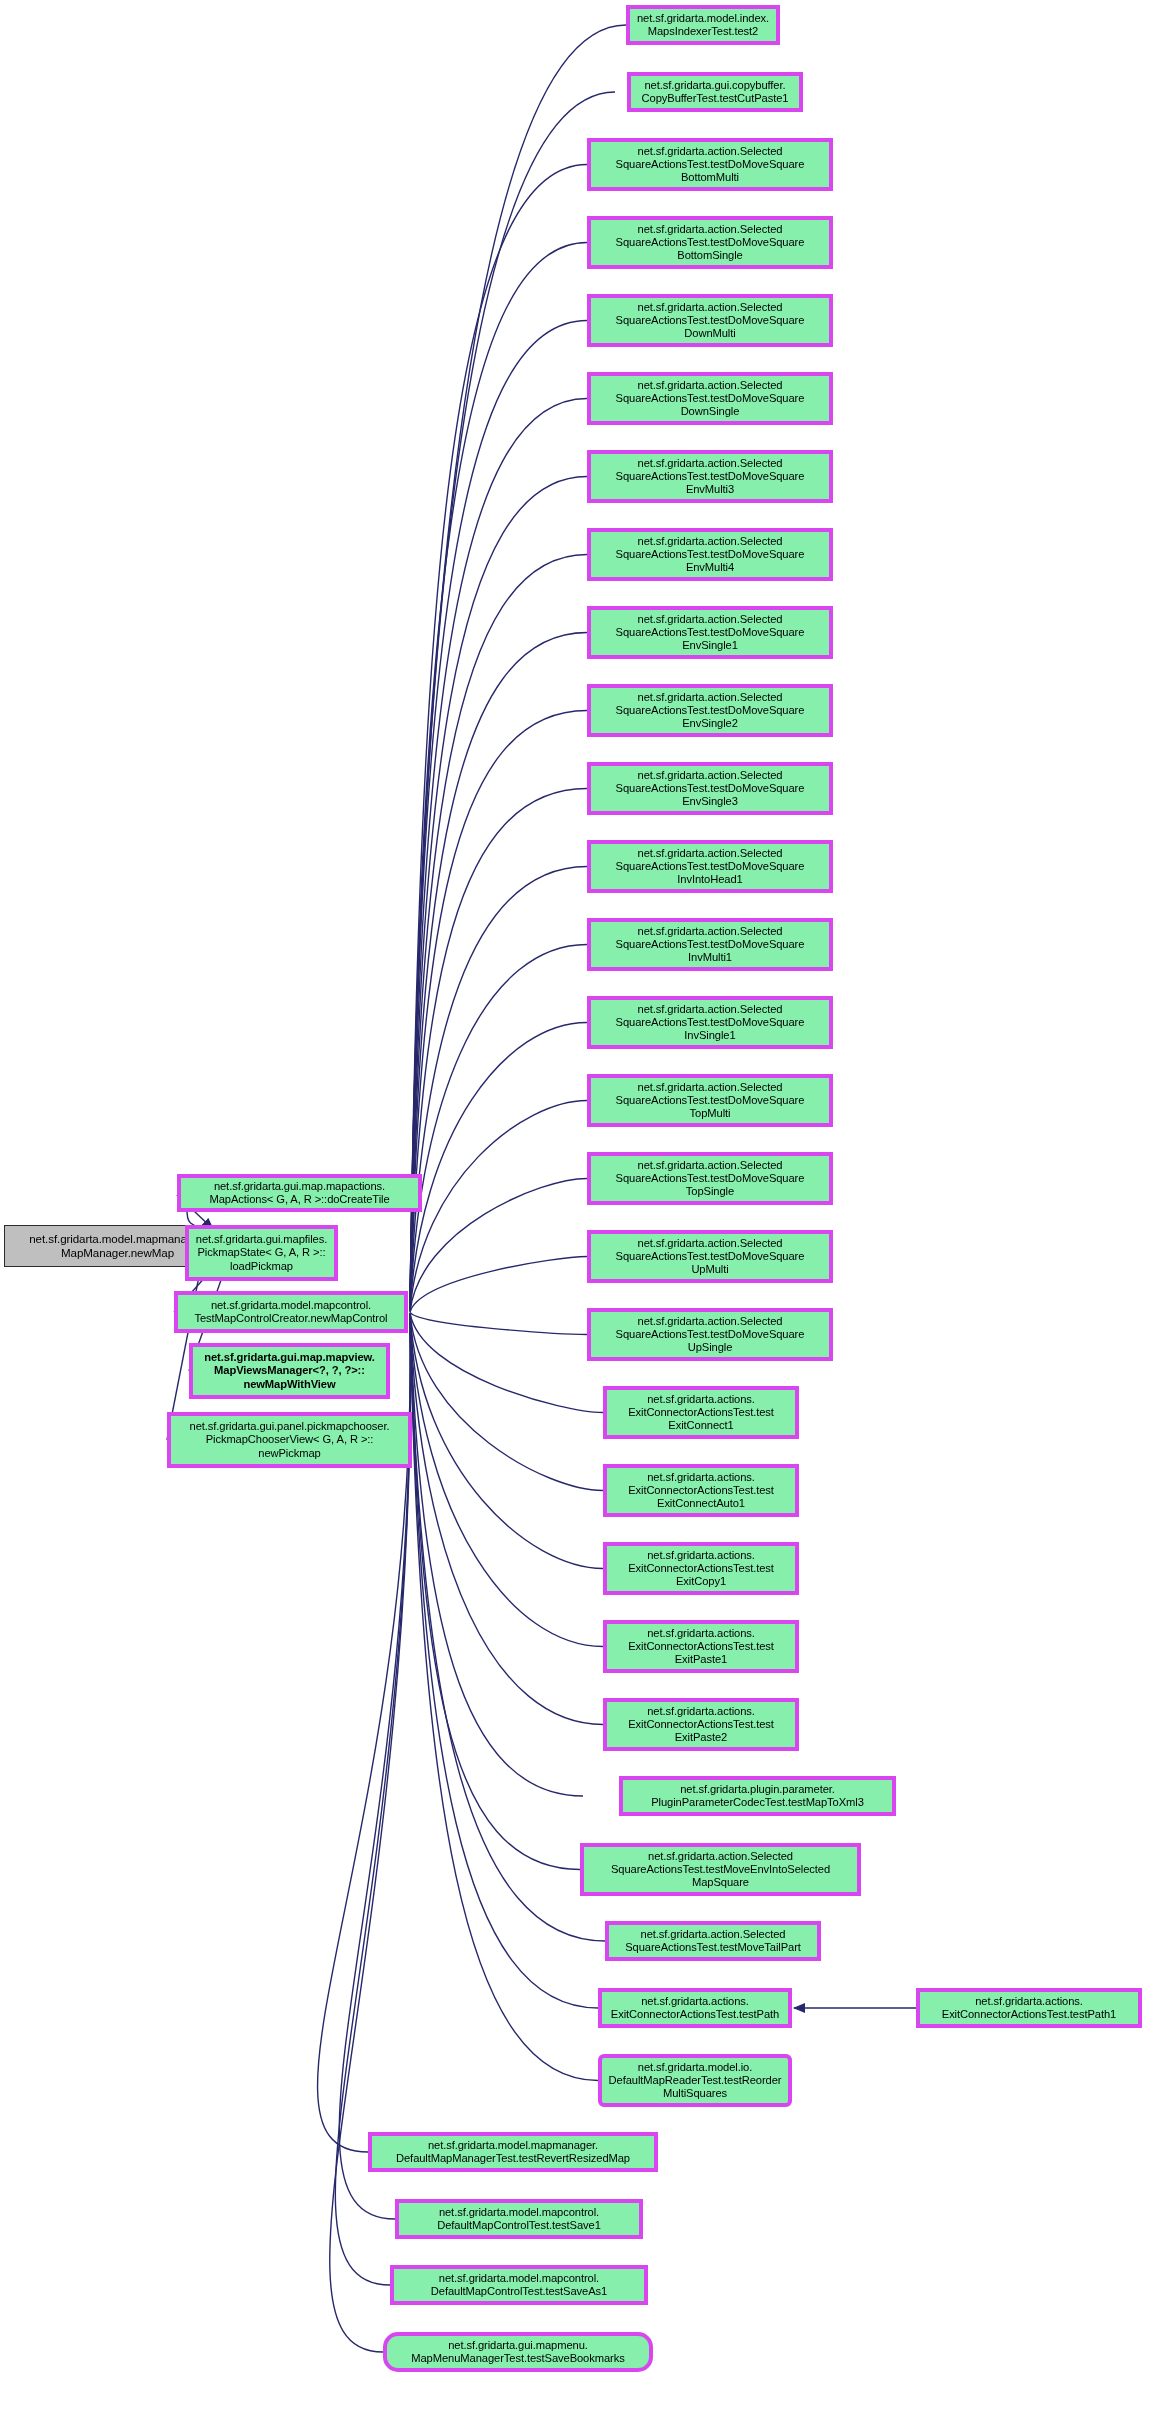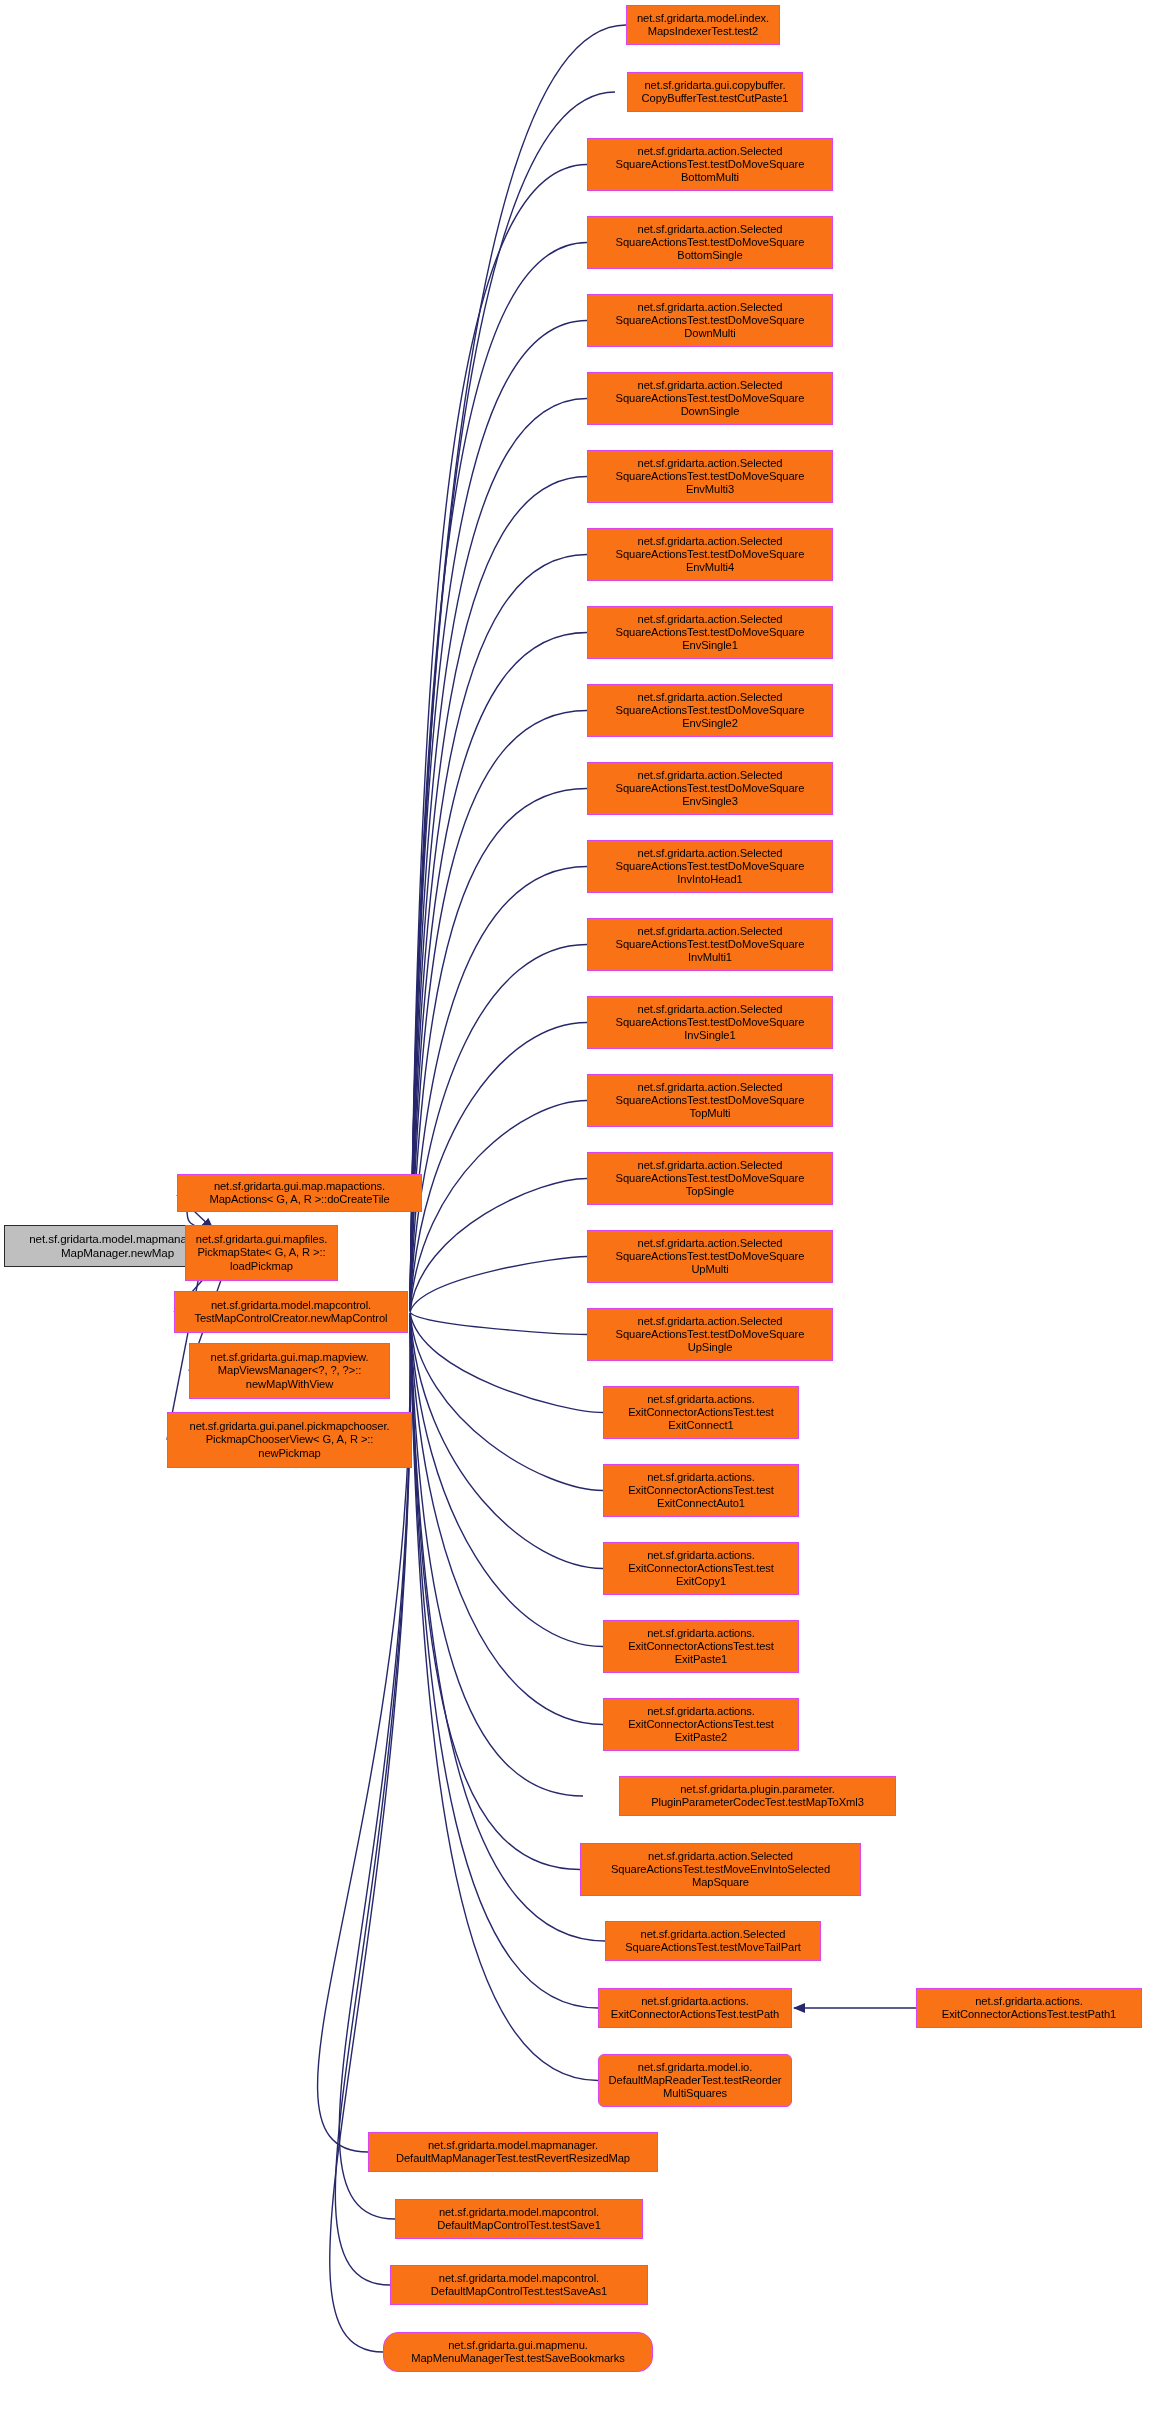--- a/index.html
+++ b/index.html
@@ -2,22 +2,22 @@
 <html><head>
 <meta charset="utf-8">
 <style>
   html,body{margin:0;padding:0;background:#ffffff;}
   body{font-family:"Liberation Sans","DejaVu Sans",sans-serif;}
   #graph{position:relative;width:1149px;height:2419px;overflow:hidden;background:#fff;}
   #edges{position:absolute;left:0;top:0;width:1149px;height:2419px;}
   .node{
     position:absolute;
     box-sizing:border-box;
-    border:1px solid #d946ef;
-    background:#f97316;
+    border:4px solid #d946ef;
+    background:#86efac;
     color:#000000;
     display:flex;
     align-items:center;
     justify-content:center;
     text-align:center;
     line-height:1.18;
     font-size:11.2px;
     letter-spacing:-0.1px;
     padding:1px 3px;
     white-space:pre-line;
@@ -86,21 +86,21 @@
   <div class="node root" style="left:4px;top:1225px;width:227px;height:42px;">net.sf.gridarta.model.mapmanager.
 MapManager.newMap</div>
 
   <div class="node" style="left:177px;top:1174px;width:245px;height:38px;">net.sf.gridarta.gui.map.mapactions.
 MapActions&lt; G, A, R &gt;::doCreateTile</div>
   <div class="node" style="left:185px;top:1225px;width:153px;height:56px;">net.sf.gridarta.gui.mapfiles.
 PickmapState&lt; G, A, R &gt;::
 loadPickmap</div>
   <div class="node" style="left:174px;top:1291px;width:234px;height:42px;">net.sf.gridarta.model.mapcontrol.
 TestMapControlCreator.newMapControl</div>
-  <div class="node" style="left:189px;top:1343px;width:201px;height:56px;">net.sf.gridarta.gui.map.mapview.
+  <div class="node" style="left:189px;top:1343px;width:201px;height:56px;font-weight:bold;">net.sf.gridarta.gui.map.mapview.
 MapViewsManager&lt;?, ?, ?&gt;::
 newMapWithView</div>
   <div class="node" style="left:167px;top:1412px;width:245px;height:56px;">net.sf.gridarta.gui.panel.pickmapchooser.
 PickmapChooserView&lt; G, A, R &gt;::
 newPickmap</div>
 
   <div class="node" style="left:626px;top:5px;width:154px;height:40px;">net.sf.gridarta.model.index.
 MapsIndexerTest.test2</div>
   <div class="node" style="left:615px;top:72px;width:176px;height:40px;margin-left:12px;">net.sf.gridarta.gui.copybuffer.
 CopyBufferTest.testCutPaste1</div>

